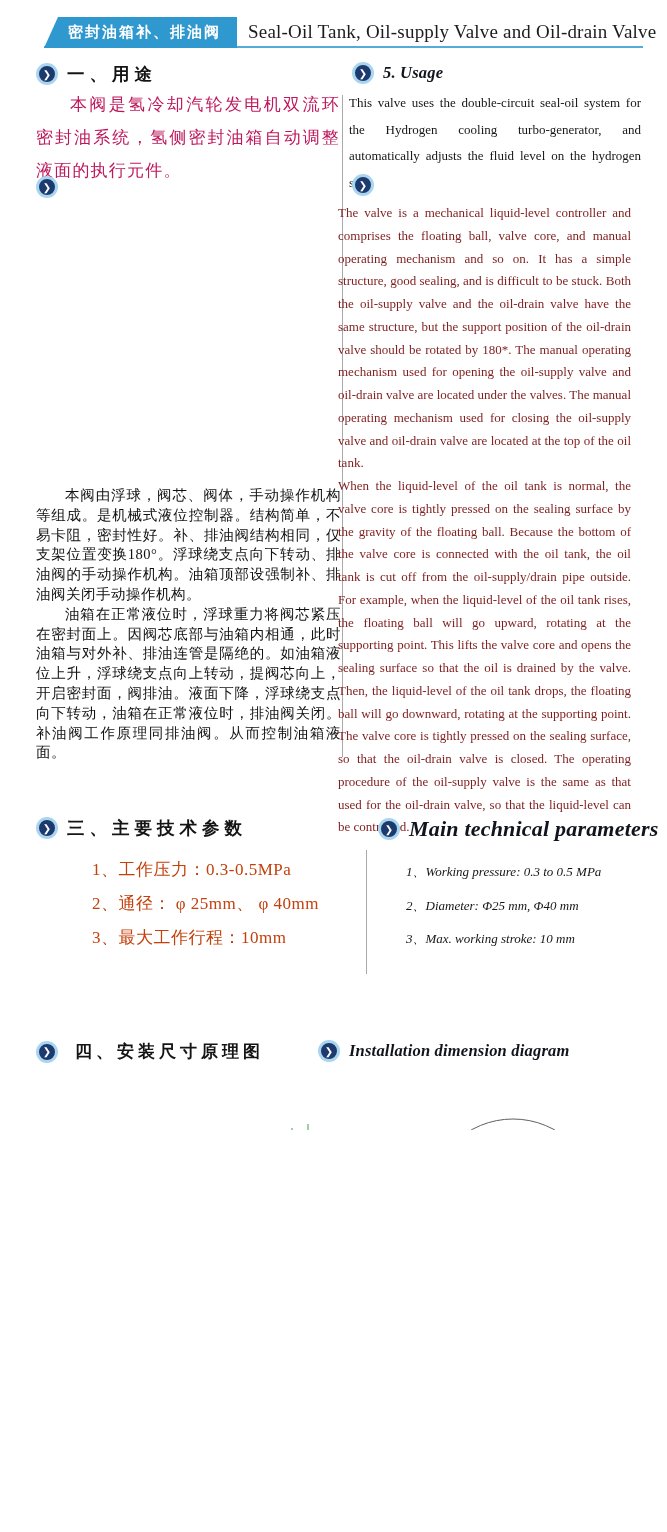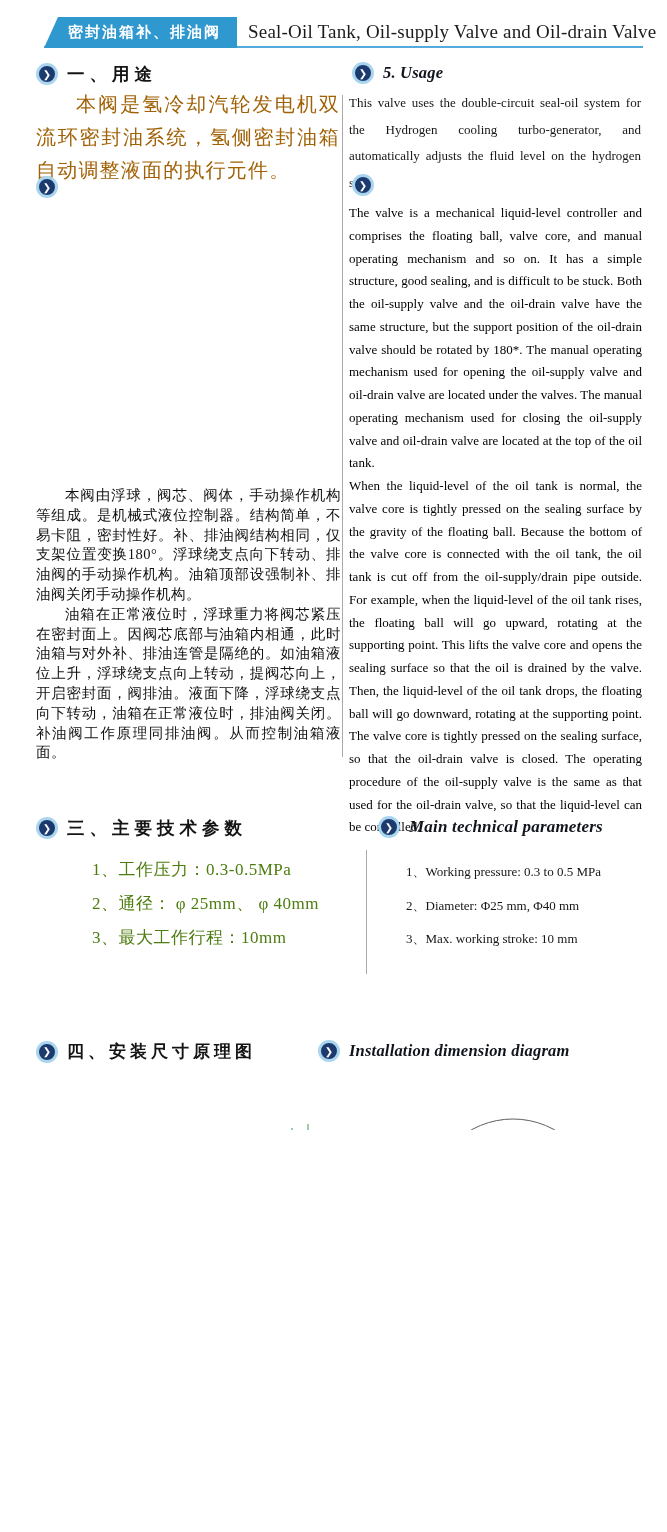--- a/index.html
+++ b/index.html
@@ -19,37 +19,37 @@
           font-size:10px;font-weight:700;flex:0 0 auto;
           font-family:"DejaVu Sans","Liberation Sans",sans-serif;}
   .hrow{position:absolute;display:flex;align-items:center;gap:9px;}
   .h-zh{font-weight:bold;font-size:17.5px;letter-spacing:5px;color:#141414;}
   .h-en{font-weight:bold;font-style:italic;font-size:16.5px;color:#10141c;letter-spacing:.2px;}
 
   
   .vdiv{position:absolute;width:1px;background:#a9a9a9;}
 
   
-  .zh-intro{position:absolute;left:36px;top:88px;width:304px;font-size:20px;line-height:33px;
-            letter-spacing:1.2px;text-align:justify;color:#a16207;}
+  .zh-intro{position:absolute;left:36px;top:88px;width:304px;font-size:17px;line-height:33px;
+            letter-spacing:1.2px;text-align:justify;color:#be185d;}
   .zh-intro p,.zh-body p{margin:0;text-indent:2em;}
   .zh-body{position:absolute;left:36px;top:486px;width:305px;font-size:14.5px;line-height:19.8px;
            letter-spacing:.5px;text-align:justify;color:#111;}
   .en-intro{position:absolute;left:349px;top:90px;width:292px;font-size:13px;line-height:26.5px;
             text-align:justify;color:#161616;}
-  .en-body{position:absolute;left:349px;top:202px;width:293px;font-size:13px;line-height:22.75px;
-           text-align:justify;color:#000000;}
+  .en-body{position:absolute;left:338px;top:202px;width:293px;font-size:13px;line-height:22.75px;
+           text-align:justify;color:#7f1d1d;}
   .en-intro p,.en-body p{margin:0;}
 
   
   .plist{position:absolute;list-style:none;margin:0;padding:0;}
-  .plist-zh{left:92px;top:858px;font-size:17px;color:#4d7c0f;}
+  .plist-zh{left:92px;top:858px;font-size:17px;color:#c2410c;}
   .plist-zh li{margin-bottom:11px;letter-spacing:.5px;}
   .plist-en{left:406px;top:863px;font-size:13px;color:#161616;}
-  .plist-en li{margin-bottom:15.5px;}
+  .plist-en li{margin-bottom:15.5px;font-style:italic;}
 
   
   .diagram{position:absolute;left:60px;top:1092px;}
   .dim-txt{font-family:"Liberation Sans","DejaVu Sans",sans-serif;font-size:13px;fill:#333;}
   .lbl-zh{font-size:10px;fill:#3a3a3a;font-weight:bold;}
   .lbl-en{font-size:10.5px;fill:#2e2e2e;font-family:"Liberation Serif","DejaVu Serif",serif;}
 </style>
 </head>
 <body>
 
@@ -100,31 +100,31 @@
     <span class="h-zh">三、主要技术参数</span>
   </div>
   <ul class="plist plist-zh">
     <li>1、工作压力：0.3-0.5MPa</li>
     <li>2、通径： φ 25mm、 φ 40mm</li>
     <li>3、最大工作行程：10mm</li>
   </ul>
 
   <div class="hrow" style="left:378px;top:816px;">
     <span class="bullet">❯</span>
-    <span class="h-en" style="font-size:17px;font-style:italic;">Main technical parameters</span>
+    <span class="h-en" style="font-size:22px;font-style:italic;">Main technical parameters</span>
   </div>
   <ul class="plist plist-en">
     <li>1、Working pressure: 0.3 to 0.5 MPa</li>
     <li>2、Diameter: Φ25 mm, Φ40 mm</li>
     <li>3、Max. working stroke: 10 mm</li>
   </ul>
 
   <div class="hrow" style="left:36px;top:1040px;">
     <span class="bullet">❯</span>
-    <span class="h-zh" style="font-size:17px;letter-spacing:4px;">四、安装尺寸原理图</span>
+    <span class="h-zh" style="font-size:17px;letter-spacing:4px;margin-left:8px;">四、安装尺寸原理图</span>
   </div>
   <div class="hrow" style="left:318px;top:1040px;">
     <span class="bullet">❯</span>
     <span class="h-en">Installation dimension diagram</span>
   </div>
 
   <svg class="diagram" width="560" height="438" viewBox="0 0 560 438">
     <defs>
       <pattern id="hatch" width="6" height="6" patternUnits="userSpaceOnUse" patternTransform="rotate(45)">
         <line x1="0" y1="0" x2="0" y2="6" stroke="#ee7636" stroke-width="1.4"></line>

